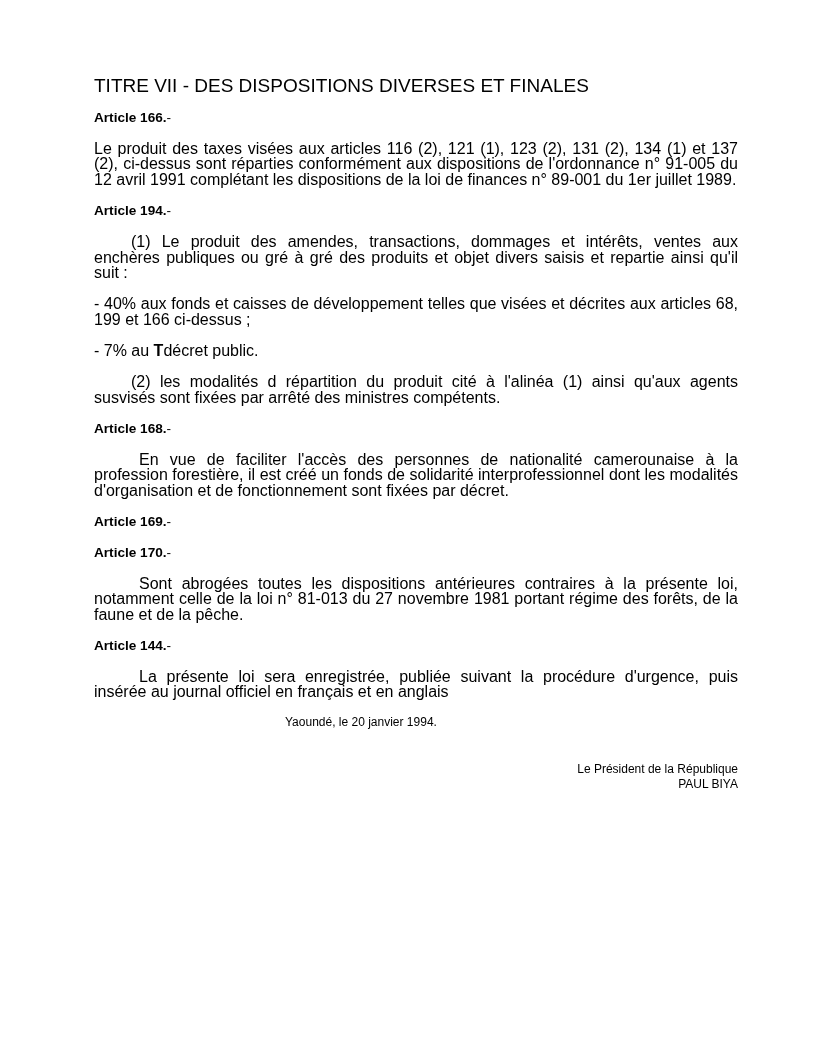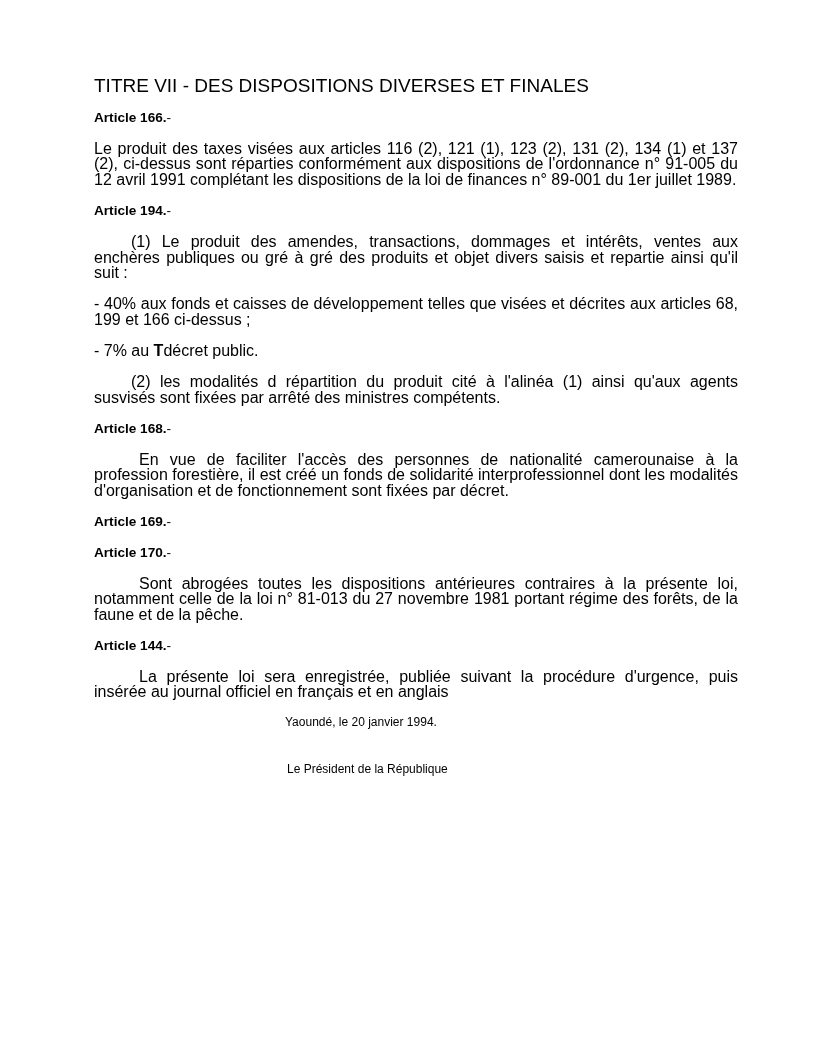--- a/index.html
+++ b/index.html
@@ -48,21 +48,21 @@
     margin-top: 15px;
     font-size: 12px;
     line-height: 15.5px;
   }
   .sig-date {
     margin: 0 0 31px 191px;
     text-align: left;
   }
   .sig-president {
     margin: 0 0 0 193px;
-    text-align: left;
+    text-align: right;
   }
   .sig-president div { margin: 0; }
 </style>
 </head>
 <body>
 
 <div class="page">
   <div class="content">
 
     <div class="doc-title">TITRE VII - DES DISPOSITIONS DIVERSES ET FINALES</div>
@@ -84,17 +84,18 @@
     <div class="article-heading"><span class="hb">Article 170.</span><span class="ht">-</span></div>
     <p class="body-par ind">Sont abrogées toutes les dispositions antérieures contraires à la présente loi, notamment celle de la loi n° 81-013 du 27 novembre 1981 portant régime des forêts, de la faune et de la pêche.</p>
 
     <div class="article-heading"><span class="hb">Article 144.</span><span class="ht">-</span></div>
     <p class="body-par ind">La présente loi sera enregistrée, publiée suivant la procédure d'urgence, puis insérée au journal officiel en français et en anglais</p>
 
     <div class="sig-block">
       <div class="sig-date">Yaoundé, le 20 janvier 1994.</div>
       <div class="sig-president">
         <div>Le Président de la République</div>
+        <div>PAUL BIYA</div>
       </div>
     </div>
 
   </div>
 </div>
 
 </body></html>

